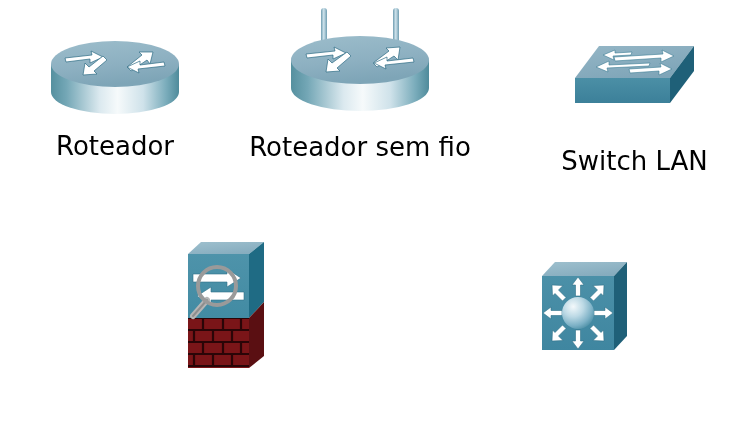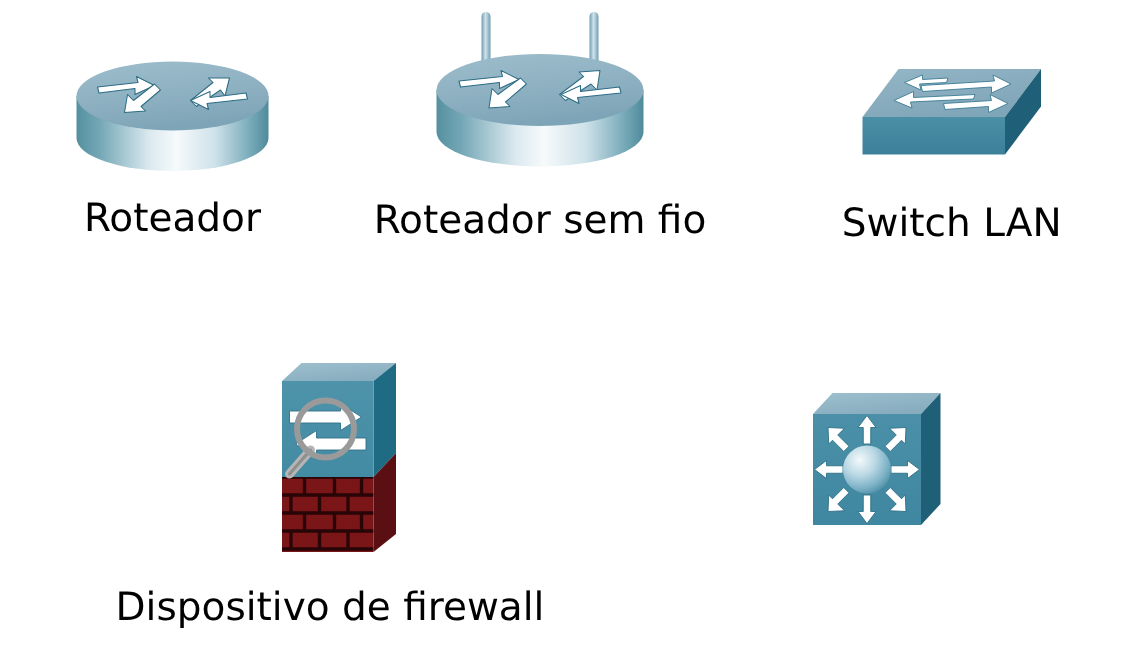--- a/index.html
+++ b/index.html
@@ -42,21 +42,21 @@
 
   
   #dev-router      { left: 0px;   top: 30px;  width: 230px; }
   #dev-wrouter     { left: 232px; top: 2px;   width: 256px; }
   #dev-lanswitch   { left: 520px; top: 40px;  width: 229px; }
   #dev-firewall    { left: 50px;  top: 238px; width: 340px; }
   #dev-mlswitch    { left: 420px; top: 258px; width: 329px; }
 
   #dev-router .label    { margin-top: 6px; }
   #dev-wrouter .label   { margin-top: 8px; }
-  #dev-lanswitch .label { margin-top: 12px; }
+  #dev-lanswitch .label { margin-top: 24px; }
   #dev-firewall .label  { margin-top: 12px; }
   #dev-mlswitch .label  { margin-top: 10px; }
 </style>
 </head>
 <body>
 
 <div class="canvas">
 
   <div class="device" id="dev-router">
     <span class="icon-wrap">
@@ -225,21 +225,20 @@
           <line x1="67" y1="116" x2="67" y2="128"></line>
         </g>
 
         <g>
           <line x1="42" y1="62" x2="28" y2="78" stroke="#b5b5b5" stroke-width="6" stroke-linecap="round"></line>
           <line x1="42" y1="62" x2="28" y2="78" stroke="#8e8e8e" stroke-width="2" stroke-linecap="round"></line>
           <circle cx="52" cy="48" r="19" fill="none" stroke="#9a9a9a" stroke-width="4"></circle>
         </g>
       </svg>
     </span>
-    <span class="label">Dispositivo de firewall</span>
   </div>
 
   <div class="device" id="dev-mlswitch">
     <span class="icon-wrap">
       <svg width="110" height="100" viewBox="0 0 110 100" xmlns="http://www.w3.org/2000/svg">
         <defs>
           <linearGradient id="mlTop" x1="0" y1="0" x2="0.6" y2="1">
             <stop offset="0%" stop-color="#9ec0ce"></stop>
             <stop offset="100%" stop-color="#86acbe"></stop>
           </linearGradient>

